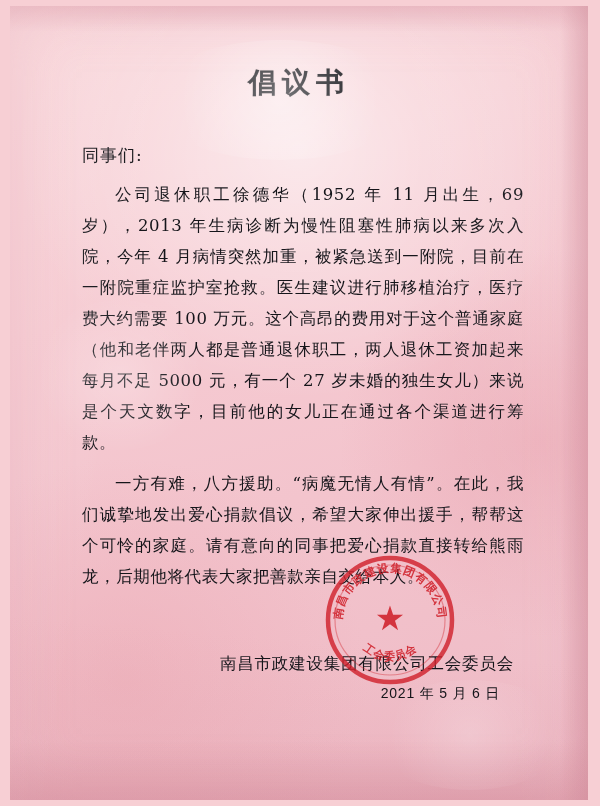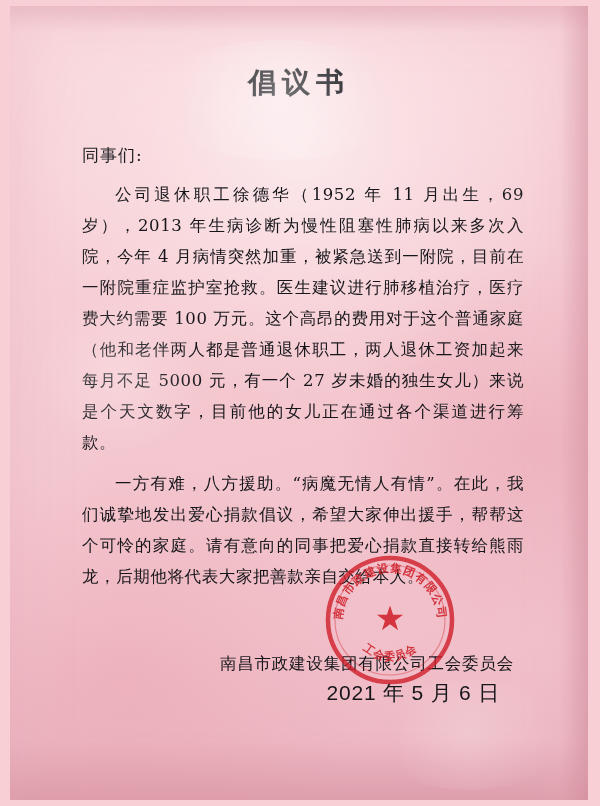--- a/index.html
+++ b/index.html
@@ -131,21 +131,21 @@
     color: #15151a;
     position: relative;
     z-index: 1;
   }
   .sign-org {
     font-size: 16.5px;
     letter-spacing: 0.8px;
     line-height: 30px;
   }
   .sign-date {
-    font-size: 21px;
+    font-size: 14px;
     letter-spacing: 0.8px;
     line-height: 30px;
     padding-right: 14px;
     padding-left: 36px;
   }
 
   
   #seal {
     position: absolute;
     left: 314px;

